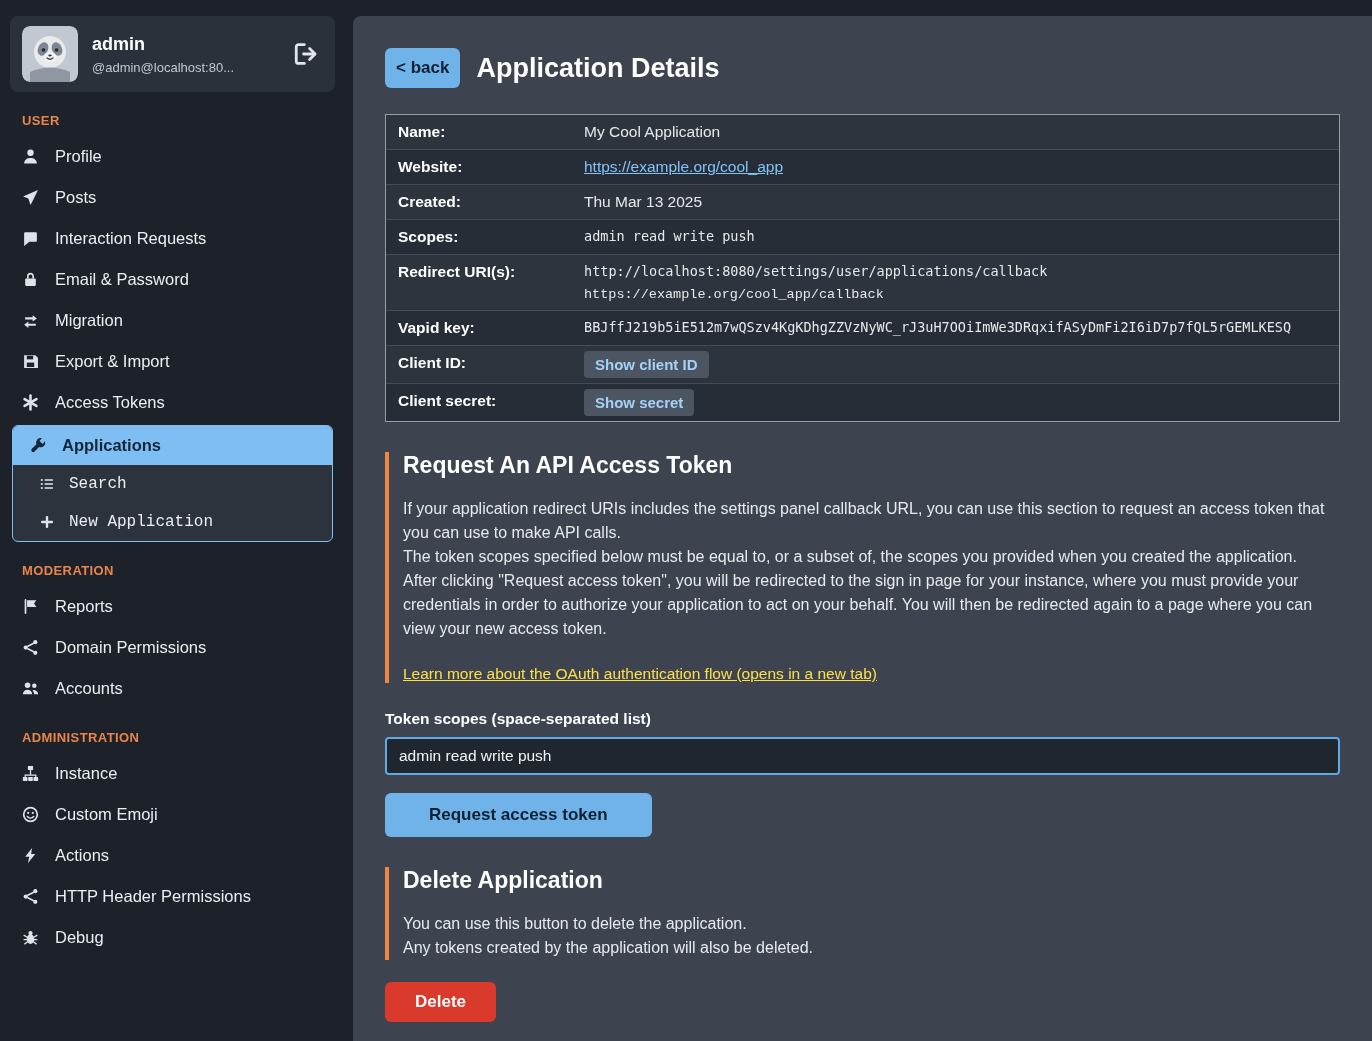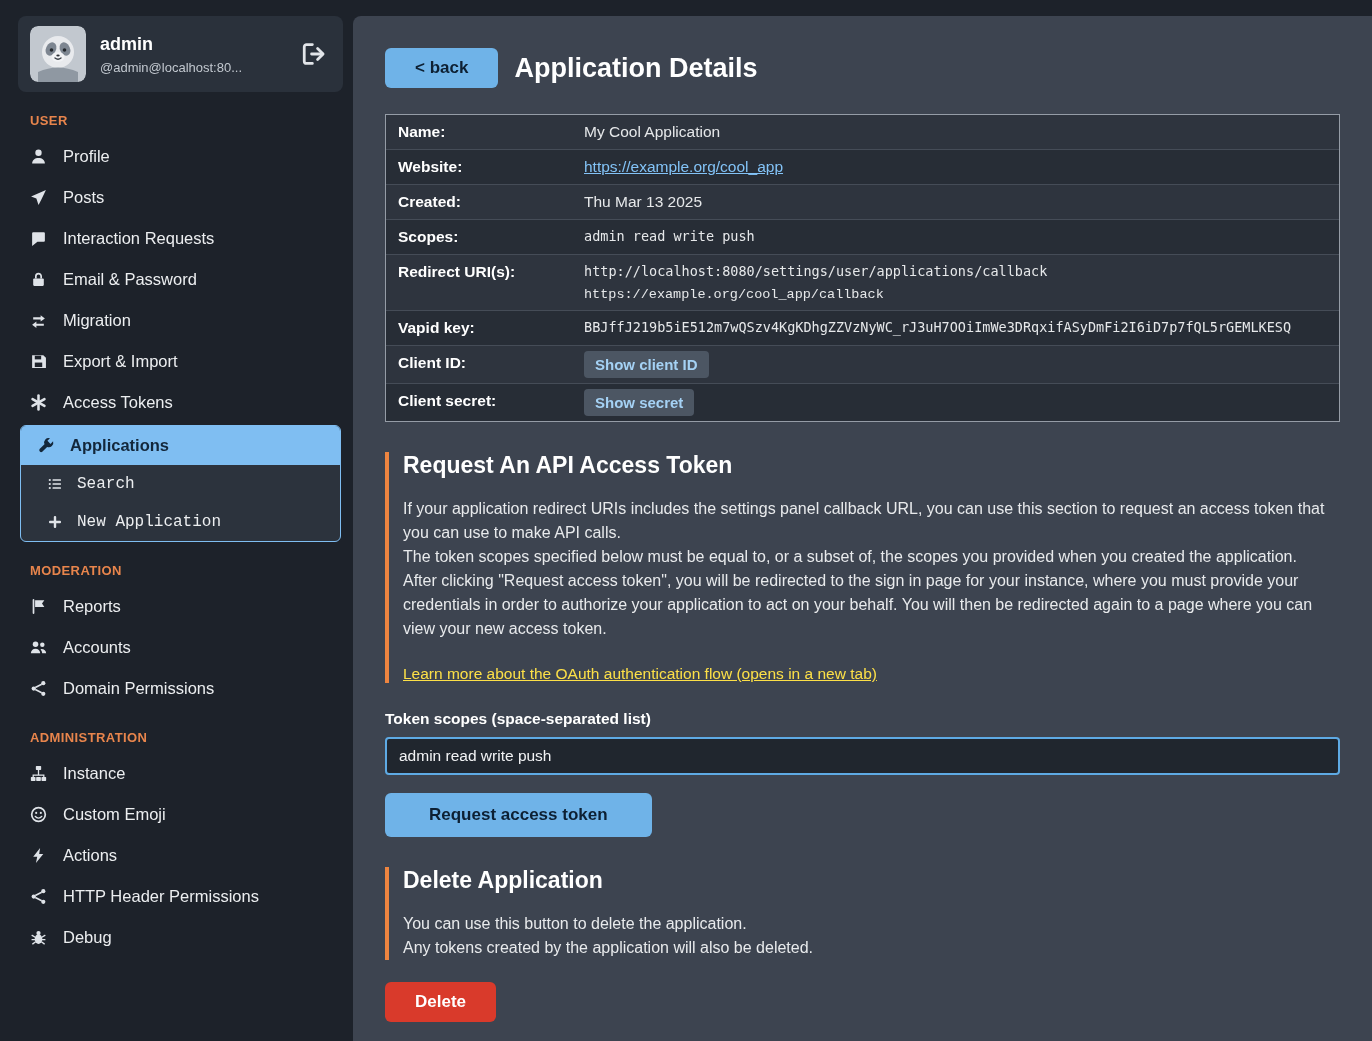--- a/index.html
+++ b/index.html
@@ -4,21 +4,21 @@
 <style>
   * { box-sizing: border-box; }
   html,body { margin:0; padding:0; }
   body {
     width:1372px; height:1041px; position:relative; overflow:hidden;
     background:#1d222a; font-family:"Liberation Sans", sans-serif;
   }
   .ico { width:17px; height:17px; flex:none; display:block; }
 
   
-  .sidebar { position:absolute; left:8px; top:0; width:345px; height:100%; }
+  .sidebar { position:absolute; left:0; top:0; width:345px; height:100%; }
   .user-card {
     margin:16px 10px 10px 10px; background:#2a313b; border-radius:8px;
     padding:10px 16px 10px 12px; display:flex; align-items:center; gap:14px;
   }
   .avatar { width:56px; height:56px; border-radius:8px; overflow:hidden; flex:none; }
   .user-meta { min-width:0; }
   .user-name { font-weight:bold; font-size:18px; color:#ffffff; }
   .user-handle { color:#c2c8cf; font-size:13px; margin-top:5px; white-space:nowrap; overflow:hidden; max-width:180px; }
   .logout-btn { margin-left:auto; color:#e2e5e9; width:26px; height:26px; cursor:pointer; }
   .logout-btn svg { width:26px; height:26px; }
@@ -32,21 +32,21 @@
   .app-active .ico { color:#13273b; }
   .sub-item { display:flex; align-items:center; gap:14px; padding:10px 16px 10px 26px; color:#eceef0; font-size:16px; cursor:pointer;font-family:Liberation Mono, monospace; }
   .sub-item .ico { color:#dfe3e8; width:16px; height:16px; }
 
   
   .main {
     position:absolute; left:353px; top:16px; right:0; bottom:0;
     background:#3d4450; border-top-left-radius:8px; padding:32px; overflow:hidden;
   }
   .header-row { display:flex; align-items:center; gap:16px; margin-bottom:26px; }
-  .back-btn { background:#6fb3e8; color:#0d2033; font-weight:bold; font-size:17px; padding:10px 30px; border-radius:6px; border:none; cursor:pointer; font-family:inherit; }
+  .back-btn { background:#6fb3e8; color:#0d2033; font-weight:bold; font-size:17px; padding:10px 11px; border-radius:6px; border:none; cursor:pointer; font-family:inherit; }
   .page-title { color:#ffffff; font-size:27px; font-weight:bold; }
 
   .details-table { border:1px solid #959ca6; background:#2e343e; }
   .drow { display:flex; align-items:flex-start; border-bottom:1px solid #454c57; }
   .drow:last-child { border-bottom:none; }
   .drow:nth-child(even) { background:#272d36; }
   .dkey { width:186px; flex:none; font-weight:bold; color:#ffffff; font-size:15.5px; padding:8px 12px; }
   .dval { flex:1; color:#e6e8ea; font-size:15.5px; padding:8px 12px; min-width:0; }
   .mono { font-family:"DejaVu Sans Mono", monospace; font-size:13.5px; word-break:break-all; }
   .mono-line + .mono-line { margin-top:8px;font-family:Liberation Mono, monospace; }
@@ -192,36 +192,36 @@
   <div class="nav-item">
     <svg class="ico" viewBox="0 0 16 16" fill="currentColor">
       <rect x="2.5" y="1" width="1.6" height="14" rx=".8"></rect>
         <path d="M4.8 2h8.7l-2.2 3.2 2.2 3.2H4.8z"></path>
     </svg>
     <span>Reports</span>
   </div>
 
   <div class="nav-item">
     <svg class="ico" viewBox="0 0 16 16" fill="currentColor">
+      <circle cx="12.5" cy="3" r="2"></circle>
+        <circle cx="3.5" cy="8" r="2"></circle>
+        <circle cx="12.5" cy="13" r="2"></circle>
+      <path d="M5 7l6-3M5 9l6 3" stroke="currentColor" stroke-width="1.5" fill="none"></path>
+    </svg>
+    <span>Domain Permissions</span>
+  </div>
+
+  <div class="nav-item">
+    <svg class="ico" viewBox="0 0 16 16" fill="currentColor">
       <circle cx="5.2" cy="5" r="2.6"></circle>
       <path d="M.8 13.5c0-2.7 2-4.3 4.4-4.3s4.4 1.6 4.4 4.3z"></path>
       <circle cx="11.6" cy="5.4" r="2.1"></circle>
       <path d="M10.8 9.3c2.4.1 4.4 1.6 4.4 4.2h-3.7a6.5 6.5 0 0 0-1.6-3.8z"></path>
     </svg>
     <span>Accounts</span>
-  </div>
-
-  <div class="nav-item">
-    <svg class="ico" viewBox="0 0 16 16" fill="currentColor">
-      <circle cx="12.5" cy="3" r="2"></circle>
-        <circle cx="3.5" cy="8" r="2"></circle>
-        <circle cx="12.5" cy="13" r="2"></circle>
-      <path d="M5 7l6-3M5 9l6 3" stroke="currentColor" stroke-width="1.5" fill="none"></path>
-    </svg>
-    <span>Domain Permissions</span>
   </div>
 
   <div class="section-label">ADMINISTRATION</div>
 
   <div class="nav-item">
     <svg class="ico" viewBox="0 0 16 16" fill="currentColor">
       <rect x="5.5" y="1" width="5" height="3.6" rx=".6"></rect>
       <rect x="0.8" y="11.4" width="4.4" height="3.6" rx=".6"></rect>
       <rect x="5.8" y="11.4" width="4.4" height="3.6" rx=".6"></rect>
       <rect x="10.8" y="11.4" width="4.4" height="3.6" rx=".6"></rect>

